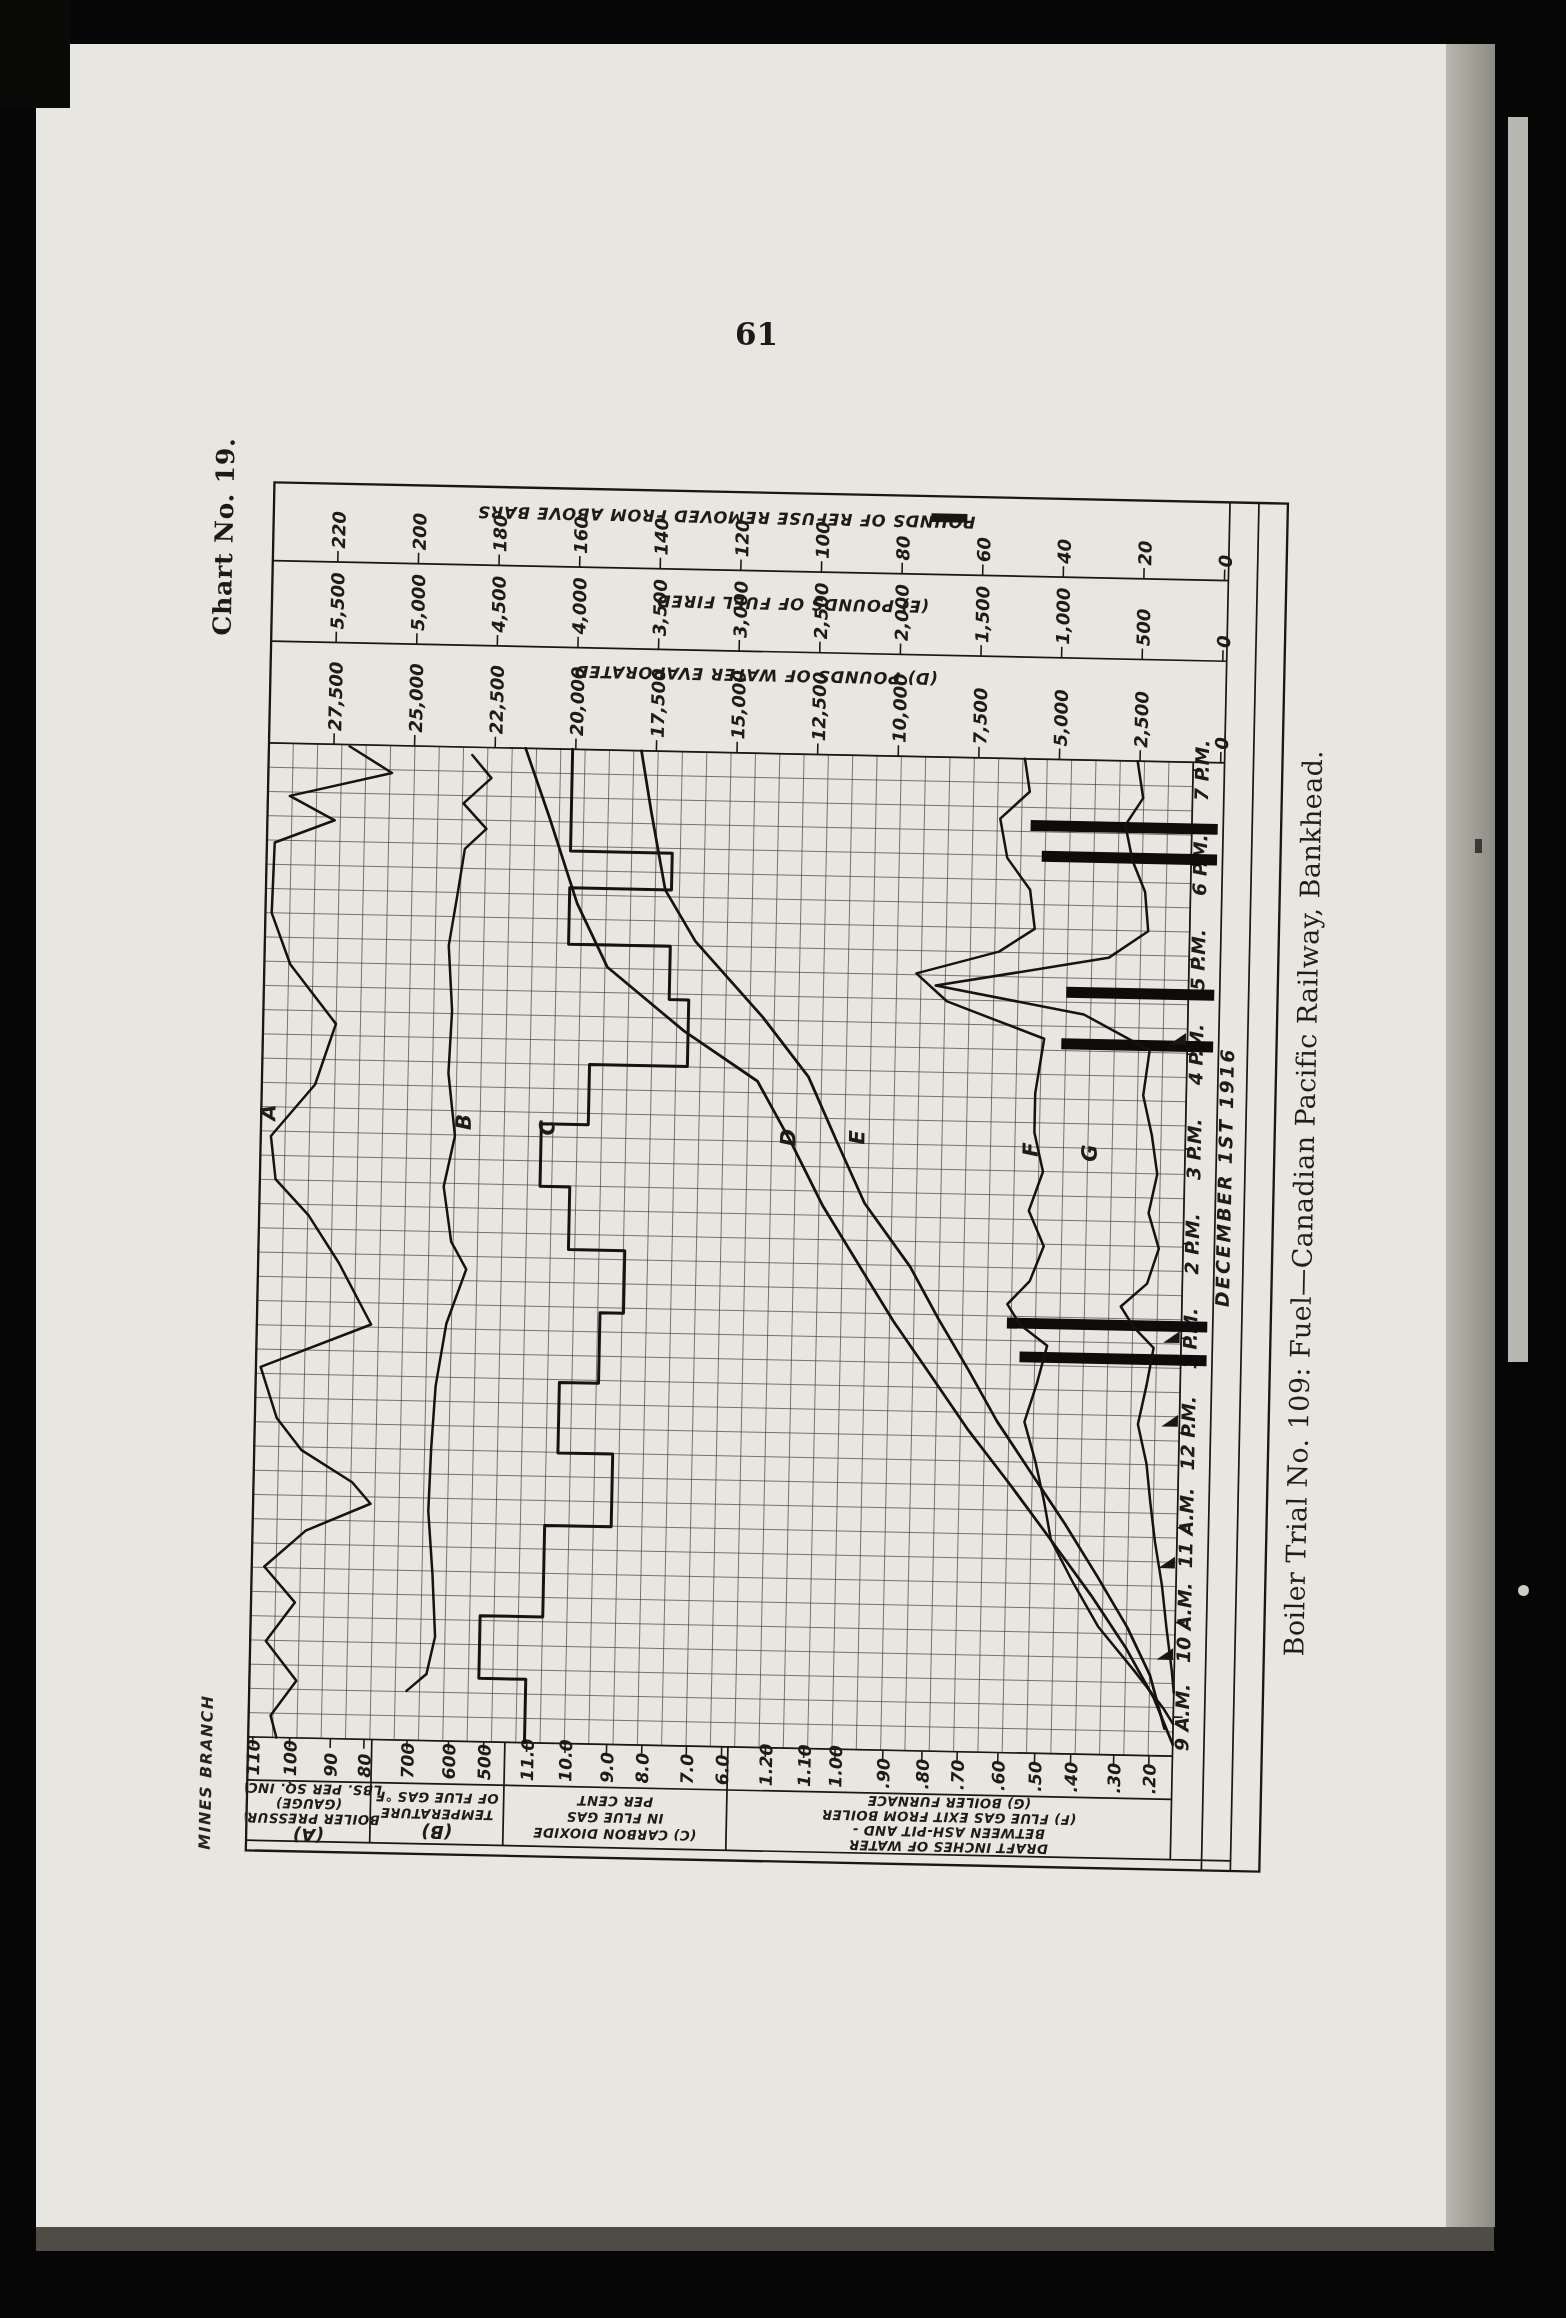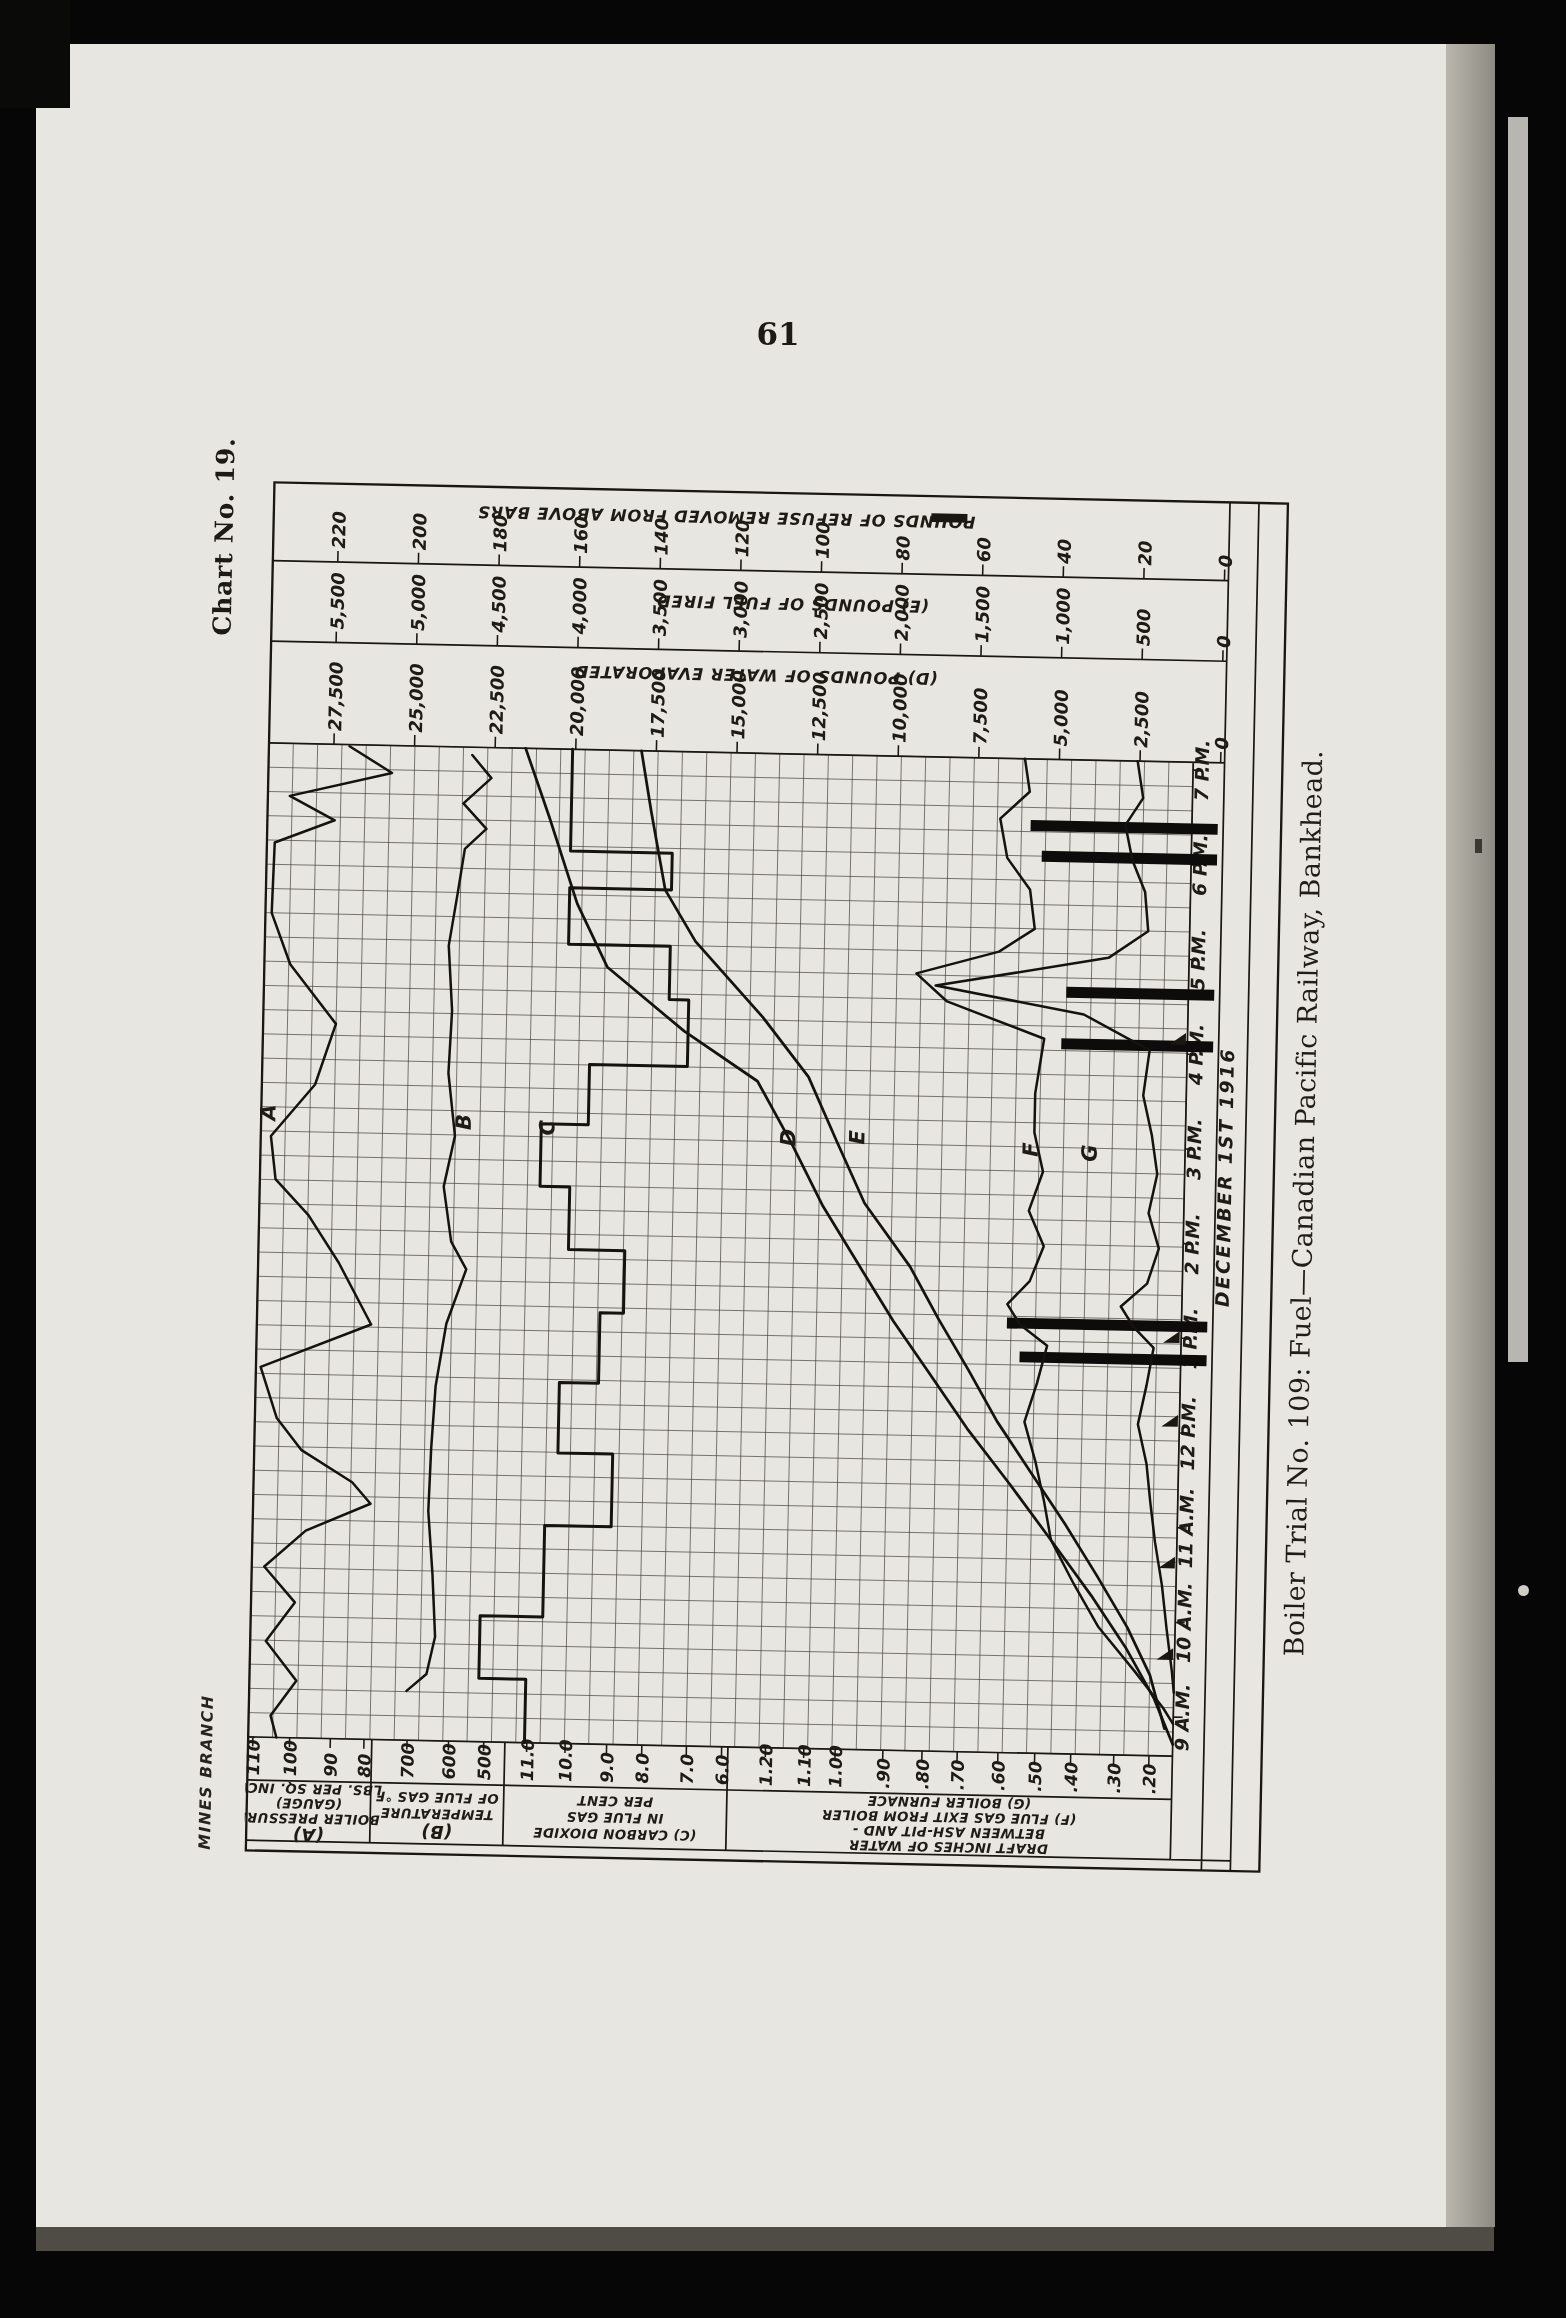--- a/index.html
+++ b/index.html
@@ -10,21 +10,21 @@
   #paper{position:absolute;left:36px;top:44px;width:1458px;height:2183px;background:#e8e6e1;}
   #paper:after{content:"";position:absolute;right:0;top:0;width:50px;height:100%;
     background:linear-gradient(to right,rgba(0,0,0,0),rgba(0,0,0,.18));}
   #corner-blot{position:absolute;left:0;top:0;width:70px;height:108px;background:#0a0a09;}
   #edge-band{position:absolute;left:1446px;top:44px;width:49px;height:2183px;
     background:linear-gradient(to right,#b9b6ae,#8e8b83);}
   #white-streak{position:absolute;left:1508px;top:117px;width:20.4px;height:1245px;background:#d8d6d0;opacity:.85;}
   #white-dot{position:absolute;left:1518px;top:1585px;width:11px;height:11px;border-radius:50%;background:#cfccc6;}
   #speck1{position:absolute;left:1475px;top:839px;width:7px;height:14px;background:#3a3833;}
   #bottom-strip{position:absolute;left:36px;top:2227px;width:1458px;height:23.5px;background:#4f4c45;}
-  #page-number{position:absolute;left:735px;top:316px;width:86px;text-align:center;
+  #page-number{position:absolute;left:735px;top:316px;width:86px;
     font-size:31px;font-weight:bold;color:#1c1916;}
   #caption{position:absolute;left:868px;top:1199px;width:877px;height:38px;
     transform:rotate(-88.8deg);transform-origin:50% 50%;
     text-align:center;font-size:27px;letter-spacing:0.4px;color:#201c17;white-space:nowrap;}
   #chart-wrap{position:absolute;left:258px;top:485px;width:1018px;height:1409px;
     transform:rotate(1.2deg);transform-origin:50% 50%;}
   #chart-no{position:absolute;left:-131px;top:59px;width:172px;height:34px;
     transform:rotate(-90deg);transform-origin:50% 50%;text-align:center;
     font-size:25px;font-weight:600;letter-spacing:0.8px;color:#1d1a15;white-space:nowrap;}
   #mines-branch{position:absolute;left:-112px;top:1290px;width:149px;height:23.5px;

